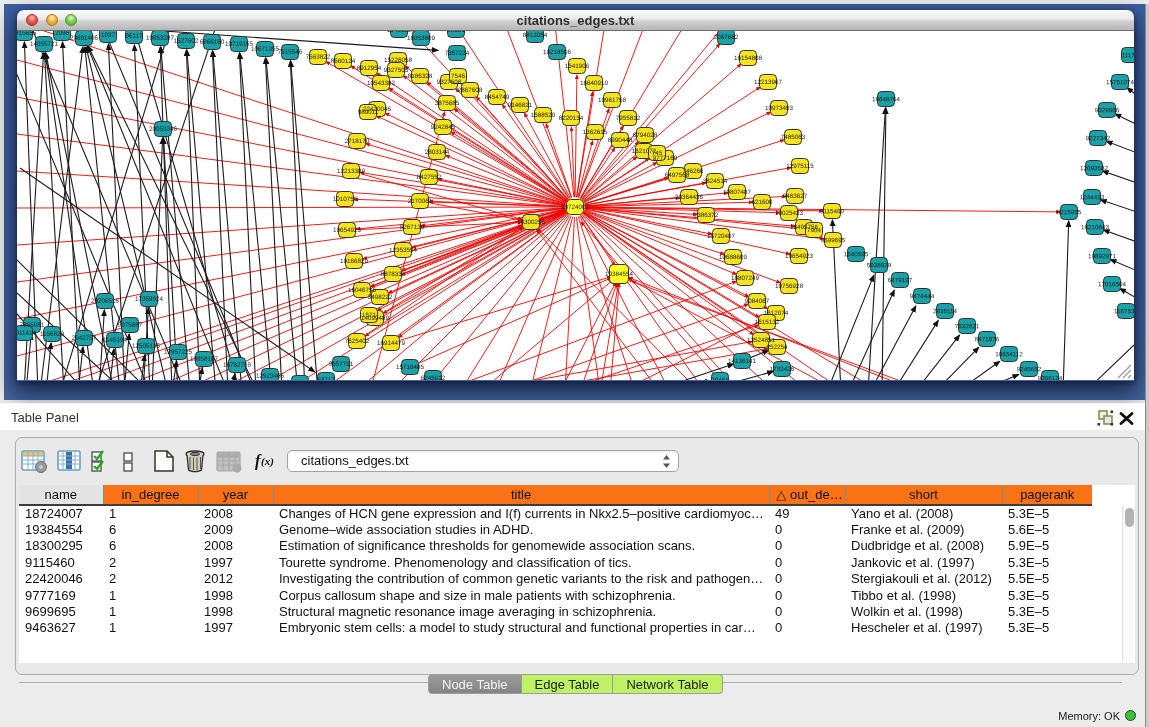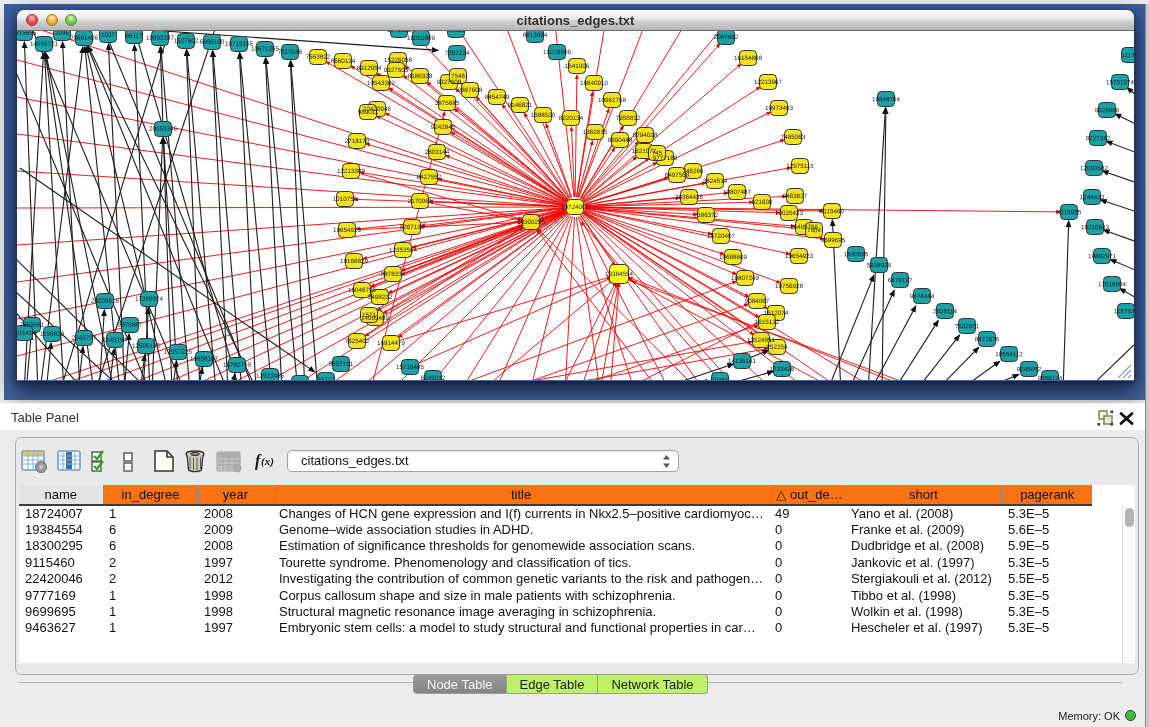--- a/index.html
+++ b/index.html
@@ -34,21 +34,21 @@
   .tclip { position:absolute; left:19px; top:485px; width:1103px; height:198px; overflow:hidden; border-bottom:1px solid #b0b0b0; }
   table.grid { border-collapse:collapse; table-layout:fixed; font-size:13px; color:#111; }
   table.grid th { background:#f97316; font-weight:normal; height:20px; border-left:1px solid #76909c;
     border-bottom:2px solid #3c3c3c; text-align:center; overflow:hidden; white-space:nowrap; padding:0;}
   table.grid th.first { border-left:none; background:#e4e4e4; }
   table.grid td { height:16.4px; padding:0 0 0 6px; overflow:hidden; white-space:nowrap; background:#fff; }
   .tablebg { position:absolute; left:19px; top:485px; width:1116px; height:178px; background:#fff; }
   .vscroll { position:absolute; left:1122px; top:506px; width:13px; height:157px; background:#fafafa; border-left:1px solid #e0e0e0;}
   .vthumb { position:absolute; left:2px; top:2px; width:9px; height:19px; background:#b3b3b3; border-radius:5px; }
 
-  .tabs { position:absolute; left:413px; top:674px; height:16px; font-size:13px; }
+  .tabs { position:absolute; left:428px; top:674px; height:16px; font-size:13px; }
   .tabs span { display:inline-block; height:20px; line-height:19px; padding:0 13px; background:#bef264;
     border:1px solid #9d9d9d; border-left:none; color:#222; float:left; }
   .tabs span.first { border-left:1px solid #9d9d9d; border-radius:4px 0 0 4px; }
   .tabs span.last { border-radius:0 4px 4px 0; }
   .tabs span.sel { background:linear-gradient(180deg,#9b9b9b,#848484); color:#f4f4f4; }
   .status { position:absolute; right:29px; top:710px; font-size:11px; color:#222; }
   .memdot { position:absolute; right:13px; top:710px; width:11px; height:11px; border-radius:50%;
     background:#35c435; border:1px solid #3a3a3a; }
 </style>
 </head>

